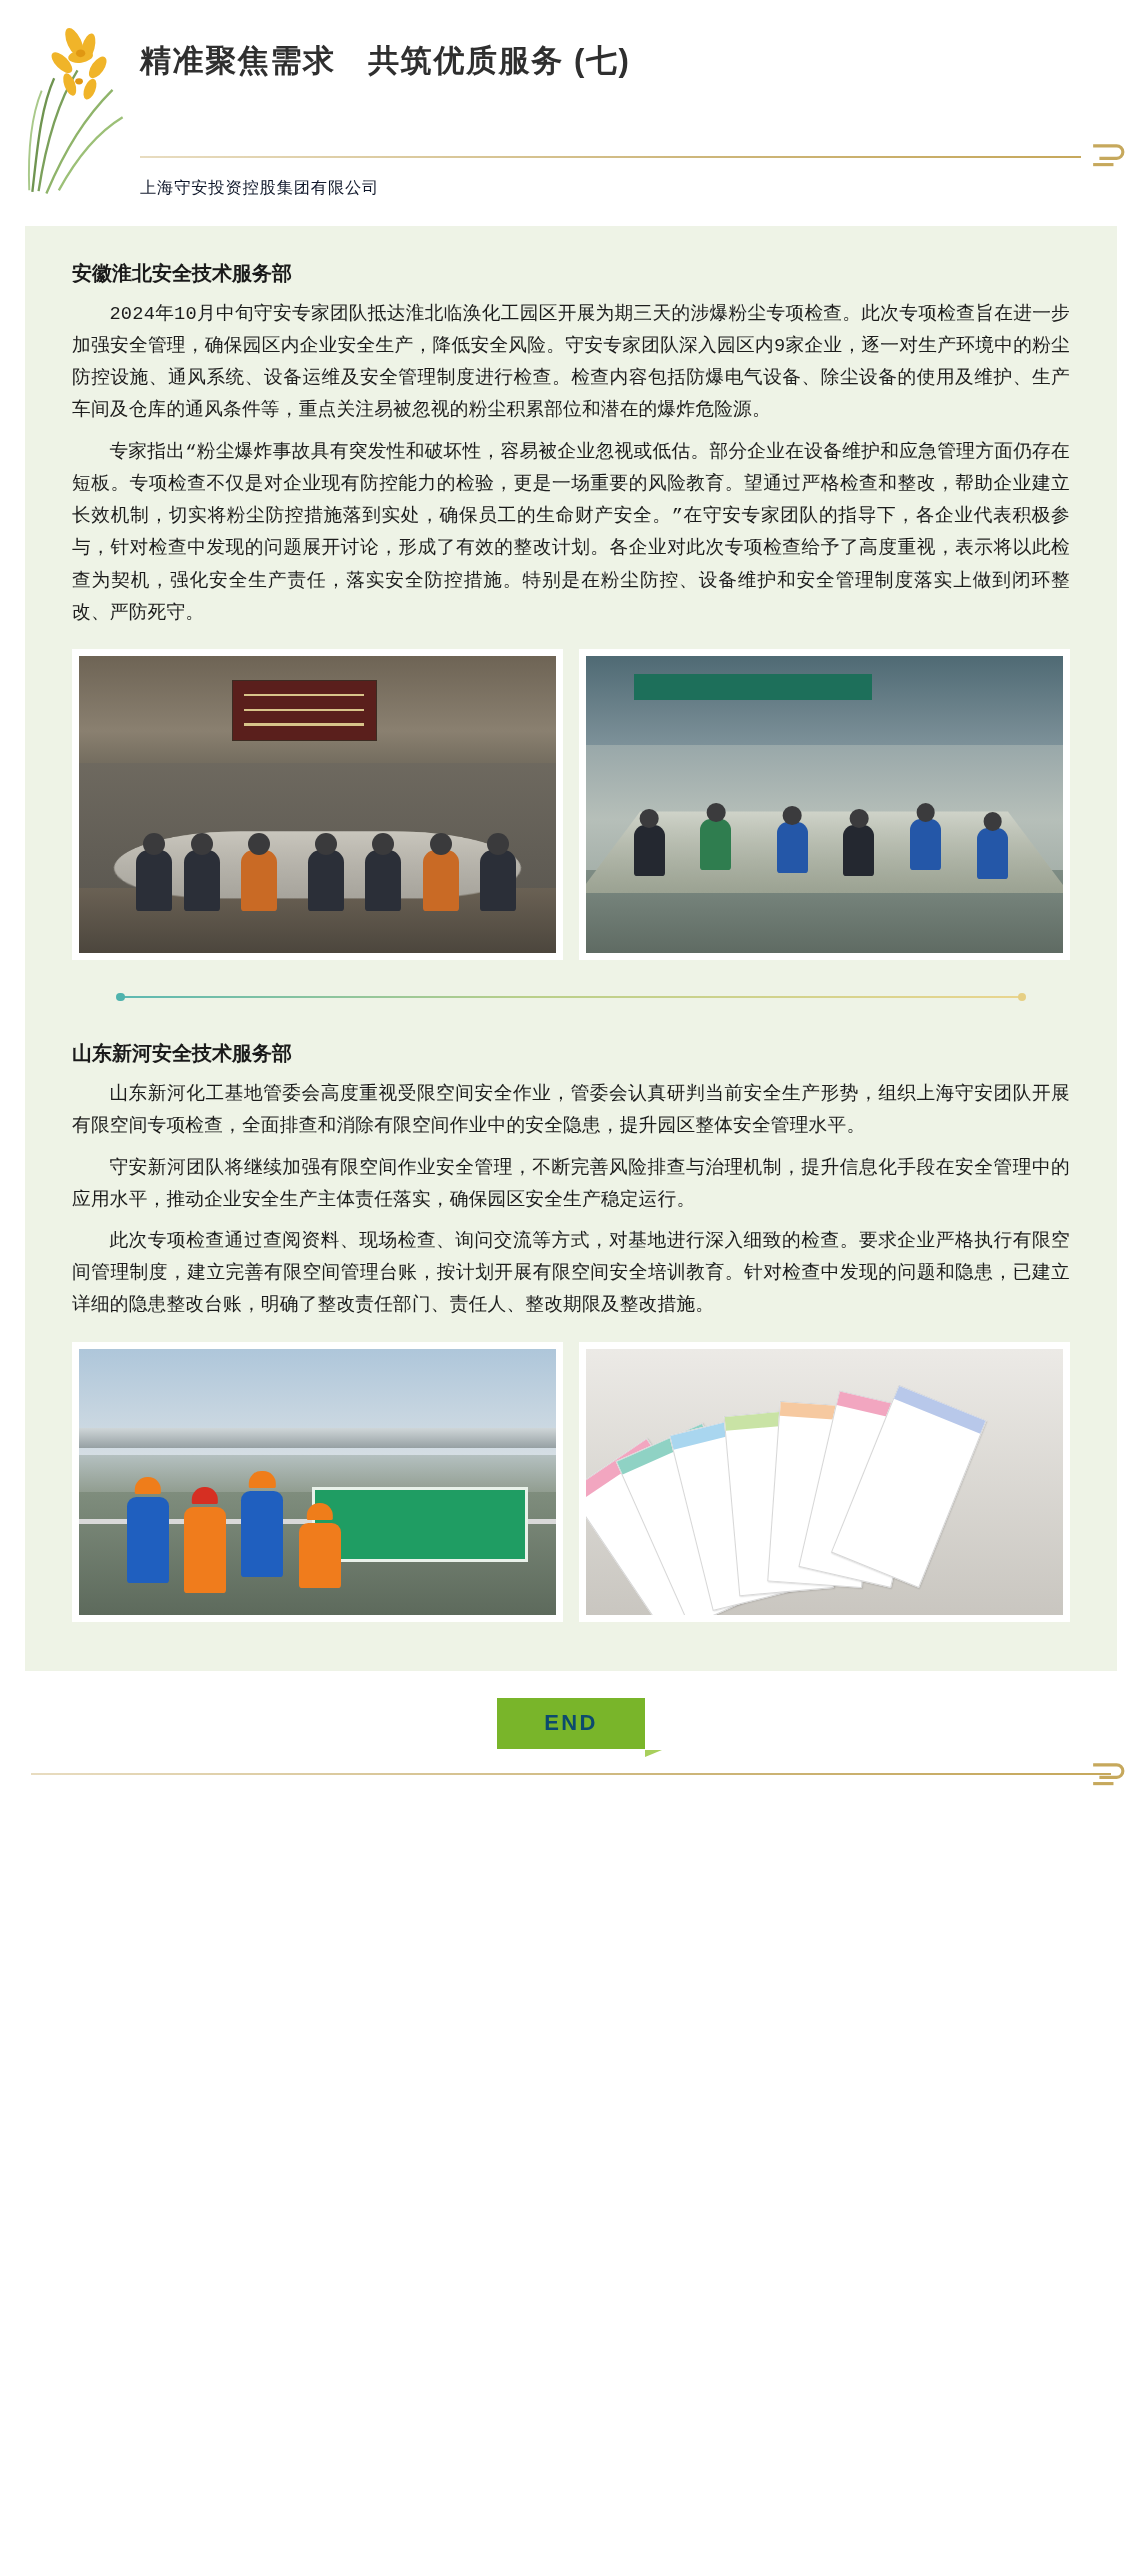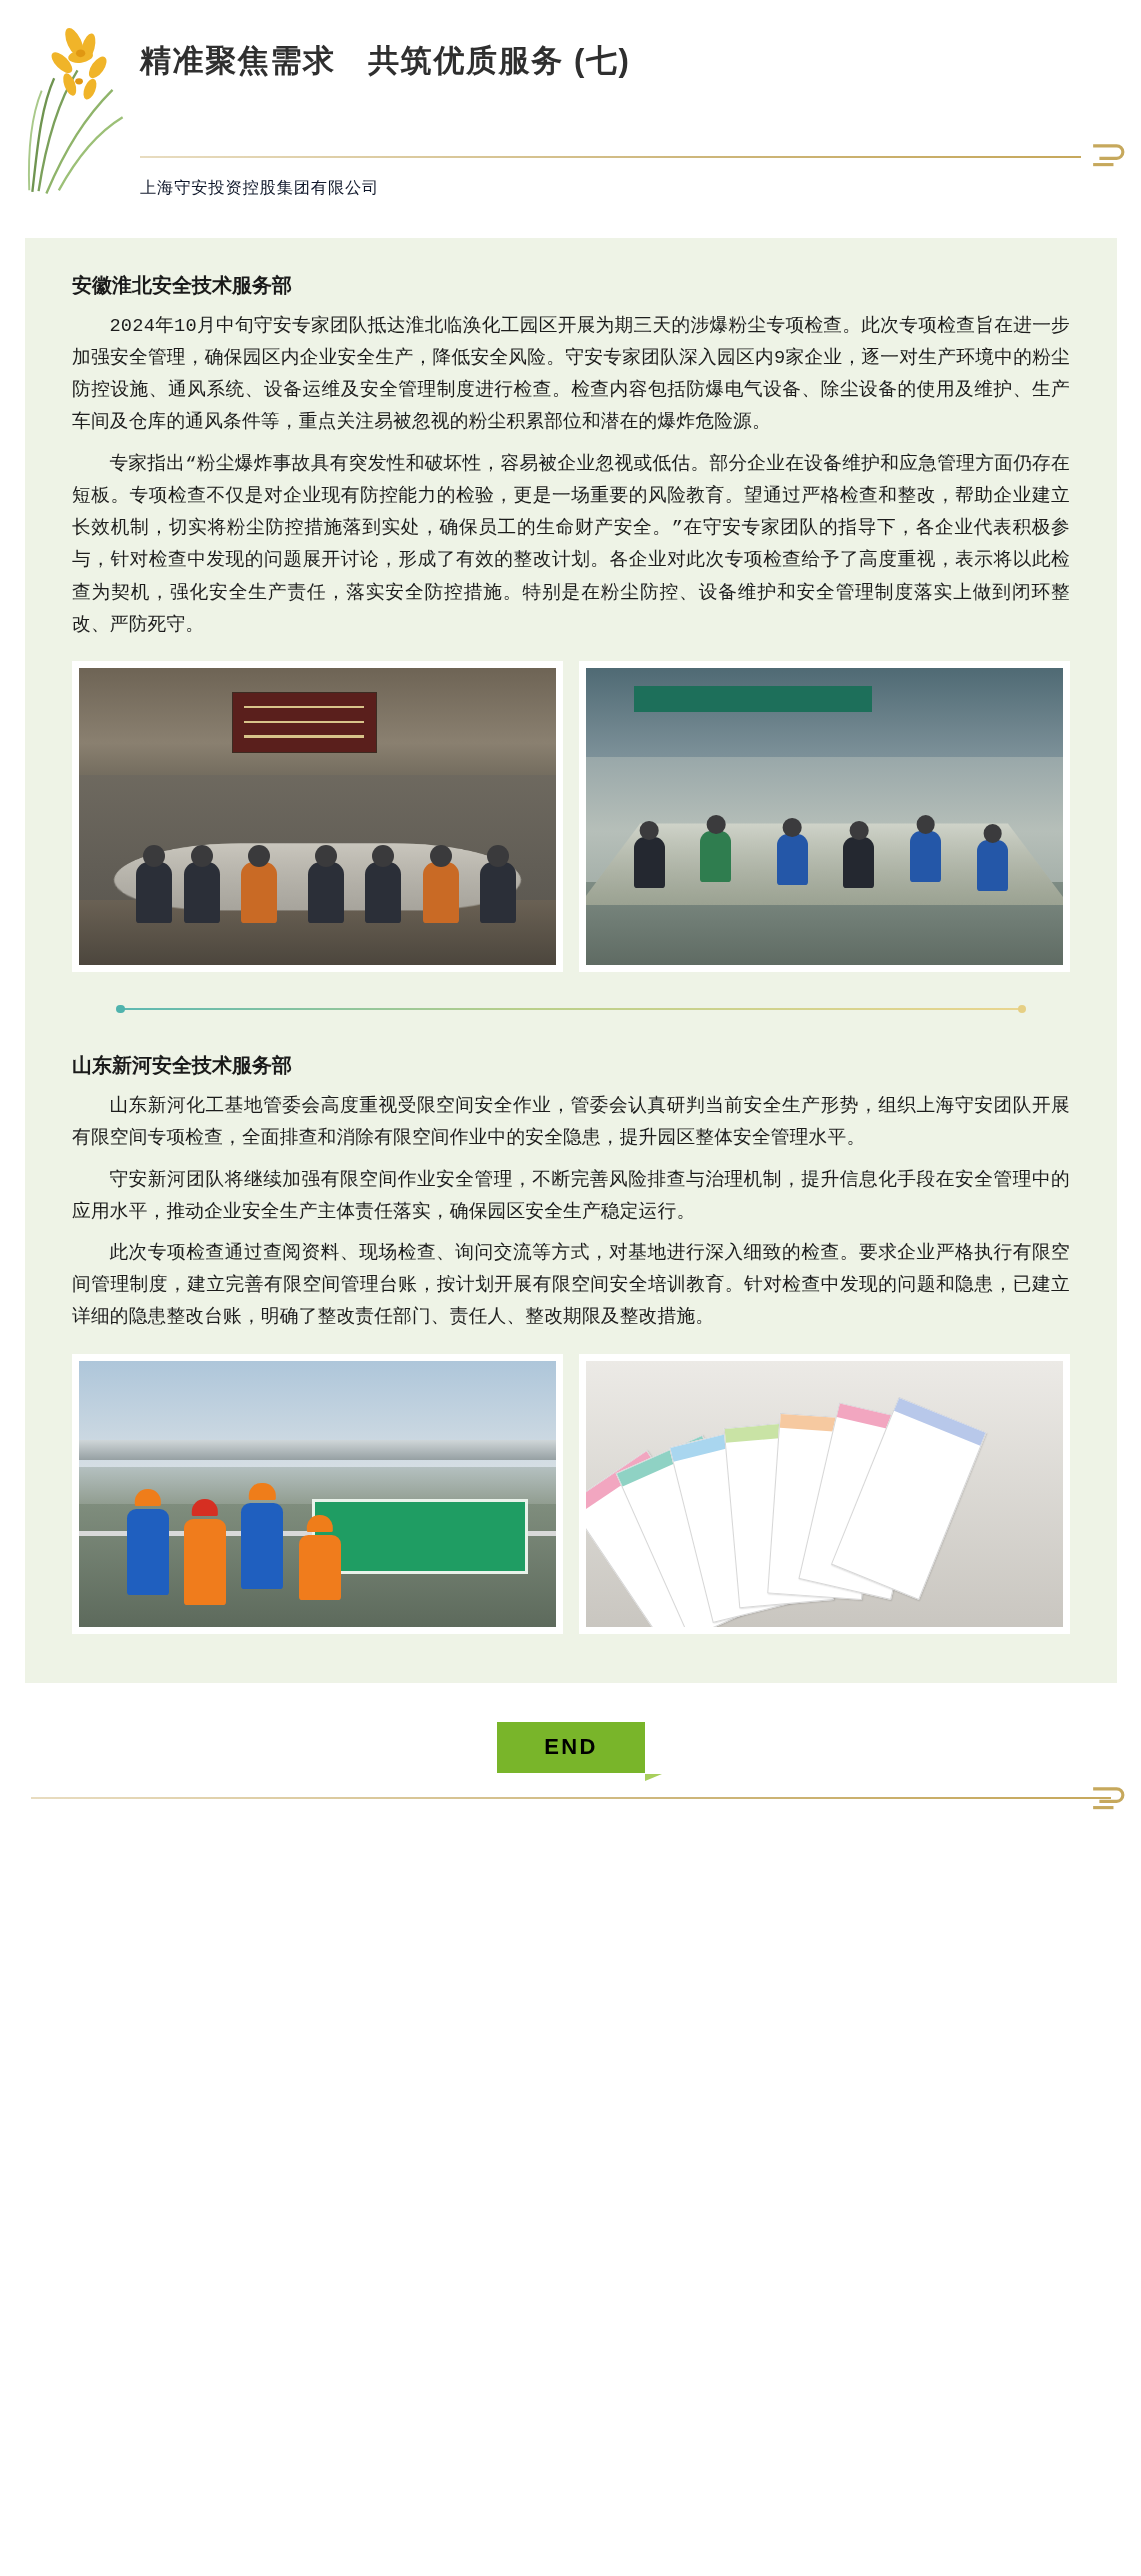--- a/index.html
+++ b/index.html
@@ -67,21 +67,21 @@
     top: 177px;
     font-size: 16.3px;
     color: #0f172a;
     letter-spacing: 0.8px;
     font-family: "DejaVu Sans", sans-serif;
   }
 
   
   .content {
     position: relative;
-    margin: 12px auto;
+    margin: 0 auto;
     width: 1092px;
     background: #eef3e6;
     padding: 0 0 31px 0;
     box-sizing: border-box;
   }
   .inner {
     padding: 0 47px;
   }
   .section {
     padding-top: 34px;
@@ -239,21 +239,21 @@
     background: #ffffff;
     height: 140px;
   }
   .end-wrap {
     position:absolute; left:50%; top:26.4px; transform:translateX(-50%);
   }
   .end-badge {
     position: relative;
     width: 148px; height: 51px;
     background: #79b52a;
-    color:#000000;
+    color:#0c4a6e;
     font-size: 22px; font-weight: bold; letter-spacing: 2.3px;
     display:flex; align-items:center; justify-content:center;
   }
   .end-badge:after {
     content:""; position:absolute; right:-17px; bottom:-7.8px;
     border-left: 17px solid #a8cf5c;
     border-bottom: 7.8px solid transparent;
   }
   .footer-rule {
     position:absolute; left:31px; right:31px; bottom:36px; height:2.3px;

